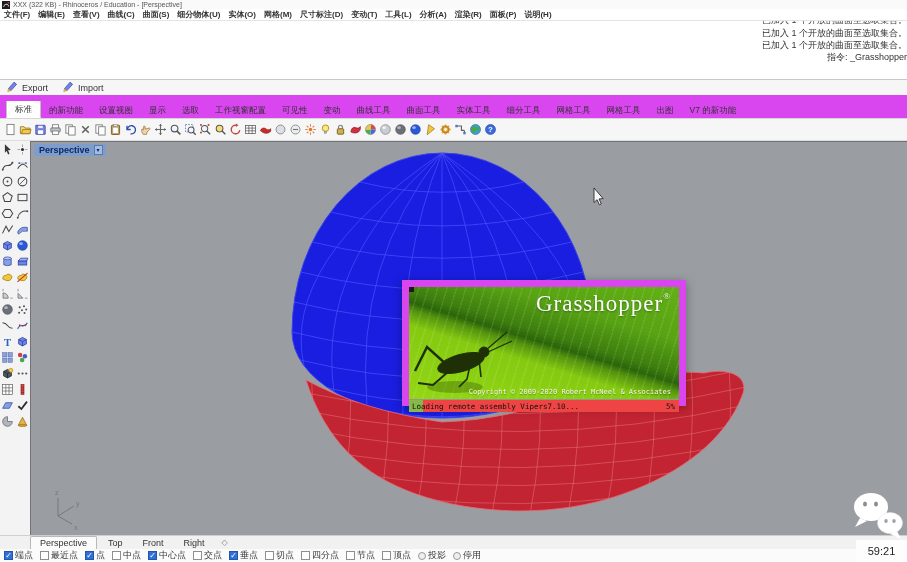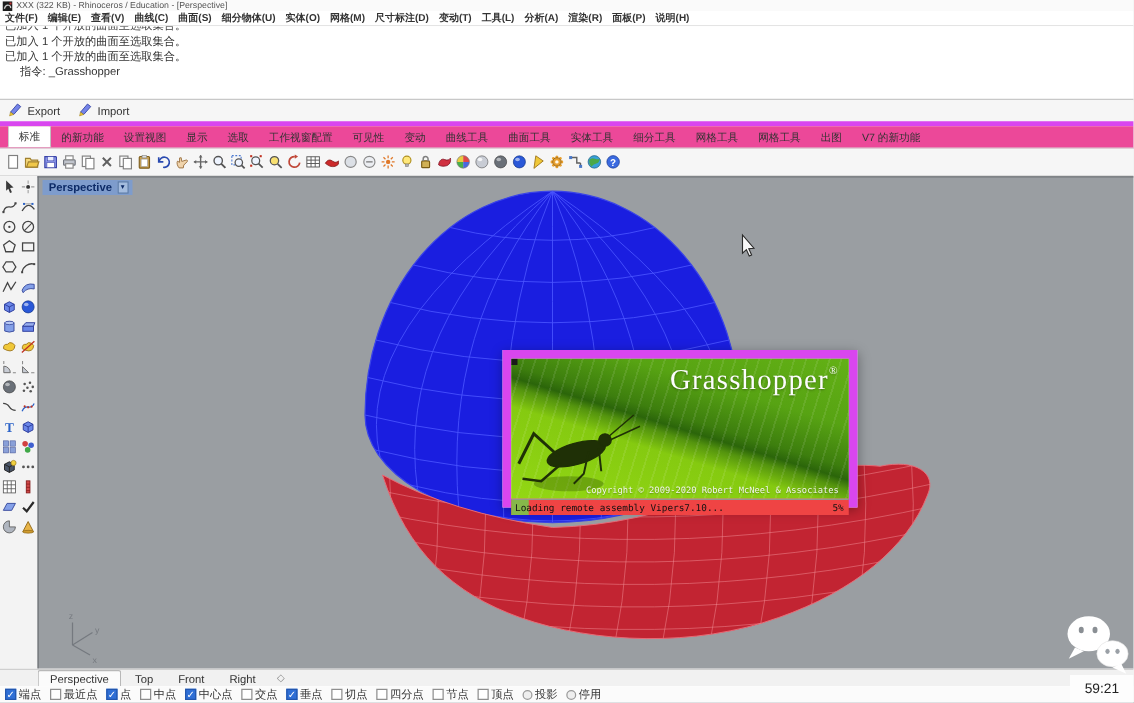--- a/index.html
+++ b/index.html
@@ -9,34 +9,34 @@
   .titlebar{position:absolute;left:0;top:0;width:907px;height:9px;background:#fafafa;
             display:flex;align-items:center;gap:3px;padding-left:2px;box-sizing:border-box;}
   .titlebar .ttxt{font-size:7px;color:#555;white-space:nowrap;line-height:9px;}
   
   .menubar{position:absolute;left:0;top:9px;width:907px;height:12px;background:#ffffff;
            border-bottom:1px solid #e4e4e4;display:flex;align-items:center;box-sizing:border-box;
            white-space:nowrap;overflow:hidden;}
   .menu-item{font-size:8px;color:#333;padding:0 4px;line-height:12px;cursor:default;font-weight:bold;}
   
   .cmdpanel{position:absolute;left:0;top:21px;width:907px;height:59px;background:#fff;
-            border-bottom:1px solid #c8c8c8;box-sizing:border-box;font-size:9px;}
+            border-bottom:1px solid #c8c8c8;box-sizing:border-box;font-size:9px;text-align:right;}
   .cmd-partial{height:6px;overflow:hidden;}
   .cmd-partial div{margin-top:-6px;line-height:11px;padding-left:4px;color:#444;}
   .cmd-row{height:12px;line-height:12px;padding-left:4px;color:#333;}
   .cmd-echo{height:13px;line-height:13px;padding-left:16px;color:#333;}
   .cmd-prompt{height:13px;line-height:13px;padding-left:4px;font-weight:bold;color:#222;
               border-top:1px solid #e6e6e6;margin-top:16px;}
   
   .ghbar{position:absolute;left:0;top:80px;width:907px;height:21px;background:#f6f6f6;
-         border-bottom:4px solid #d946ef;display:flex;gap:14px;
+         border-bottom:6px solid #d946ef;display:flex;gap:14px;
          padding-left:6px;box-sizing:border-box;}
   .ghbtn{display:inline-flex;align-items:center;gap:3px;font-size:9px;color:#333;cursor:default;}
   
-  .tabstrip{position:absolute;left:0;top:101px;width:907px;height:18px;background:#ec4899;
+  .tabstrip{position:absolute;left:0;top:101px;width:907px;height:18px;background:#d946ef;
             border-bottom:1px solid #d6d6d6;display:flex;align-items:flex-end;
             padding-left:6px;box-sizing:border-box;white-space:nowrap;overflow:hidden;}
   .rtab{font-size:8.5px;color:#333;padding:2px 8px;line-height:12px;}
   .rtab.active{background:#ffffff;border:1px solid #c0c0c0;border-bottom:1px solid #ffffff;
                border-radius:2px 2px 0 0;}
   
   .icontoolbar{position:absolute;left:0;top:119px;width:907px;height:22px;background:#f6f6f6;
                border-bottom:1px solid #dcdcdc;display:flex;align-items:center;
                padding-left:3px;box-sizing:border-box;}
   .tbtn{width:15px;height:17px;display:inline-flex;align-items:center;justify-content:center;}

